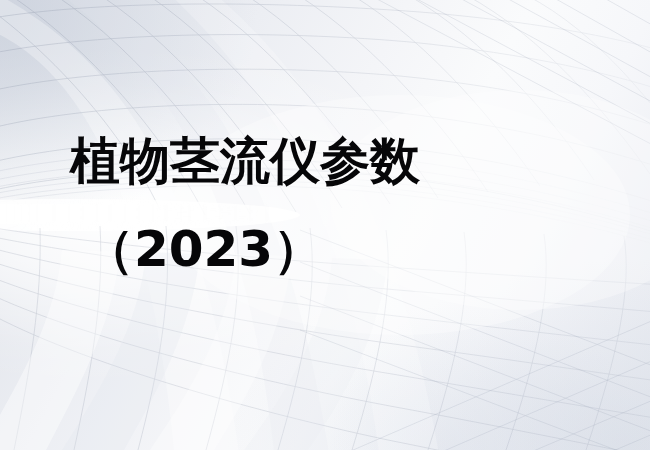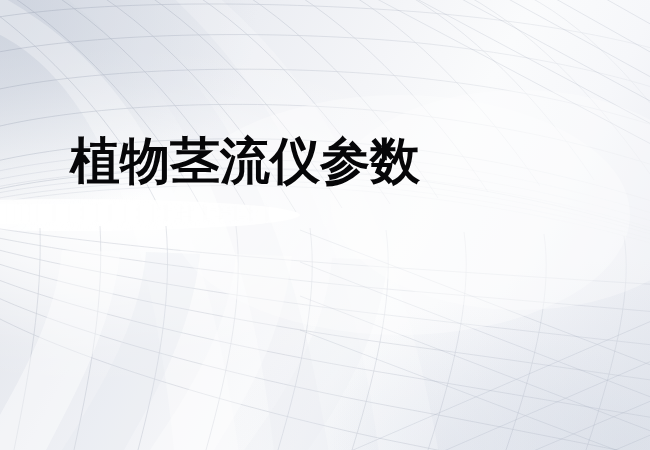--- a/index.html
+++ b/index.html
@@ -274,15 +274,16 @@
 
     <ellipse cx="400" cy="215" rx="230" ry="120" fill="#ffffff" opacity="0.32"></ellipse>
     <ellipse cx="520" cy="200" rx="190" ry="110" fill="#ffffff" opacity="0.30"></ellipse>
   </svg>
 
   <div class="bg-highlight"></div>
   <div class="bg-highlight2"></div>
 
   <div class="title-block">
     <div class="title-line1">植物茎流仪参数</div>
+    <div class="title-line2">（2023）</div>
   </div>
 
 </div>
 
 </body></html>

